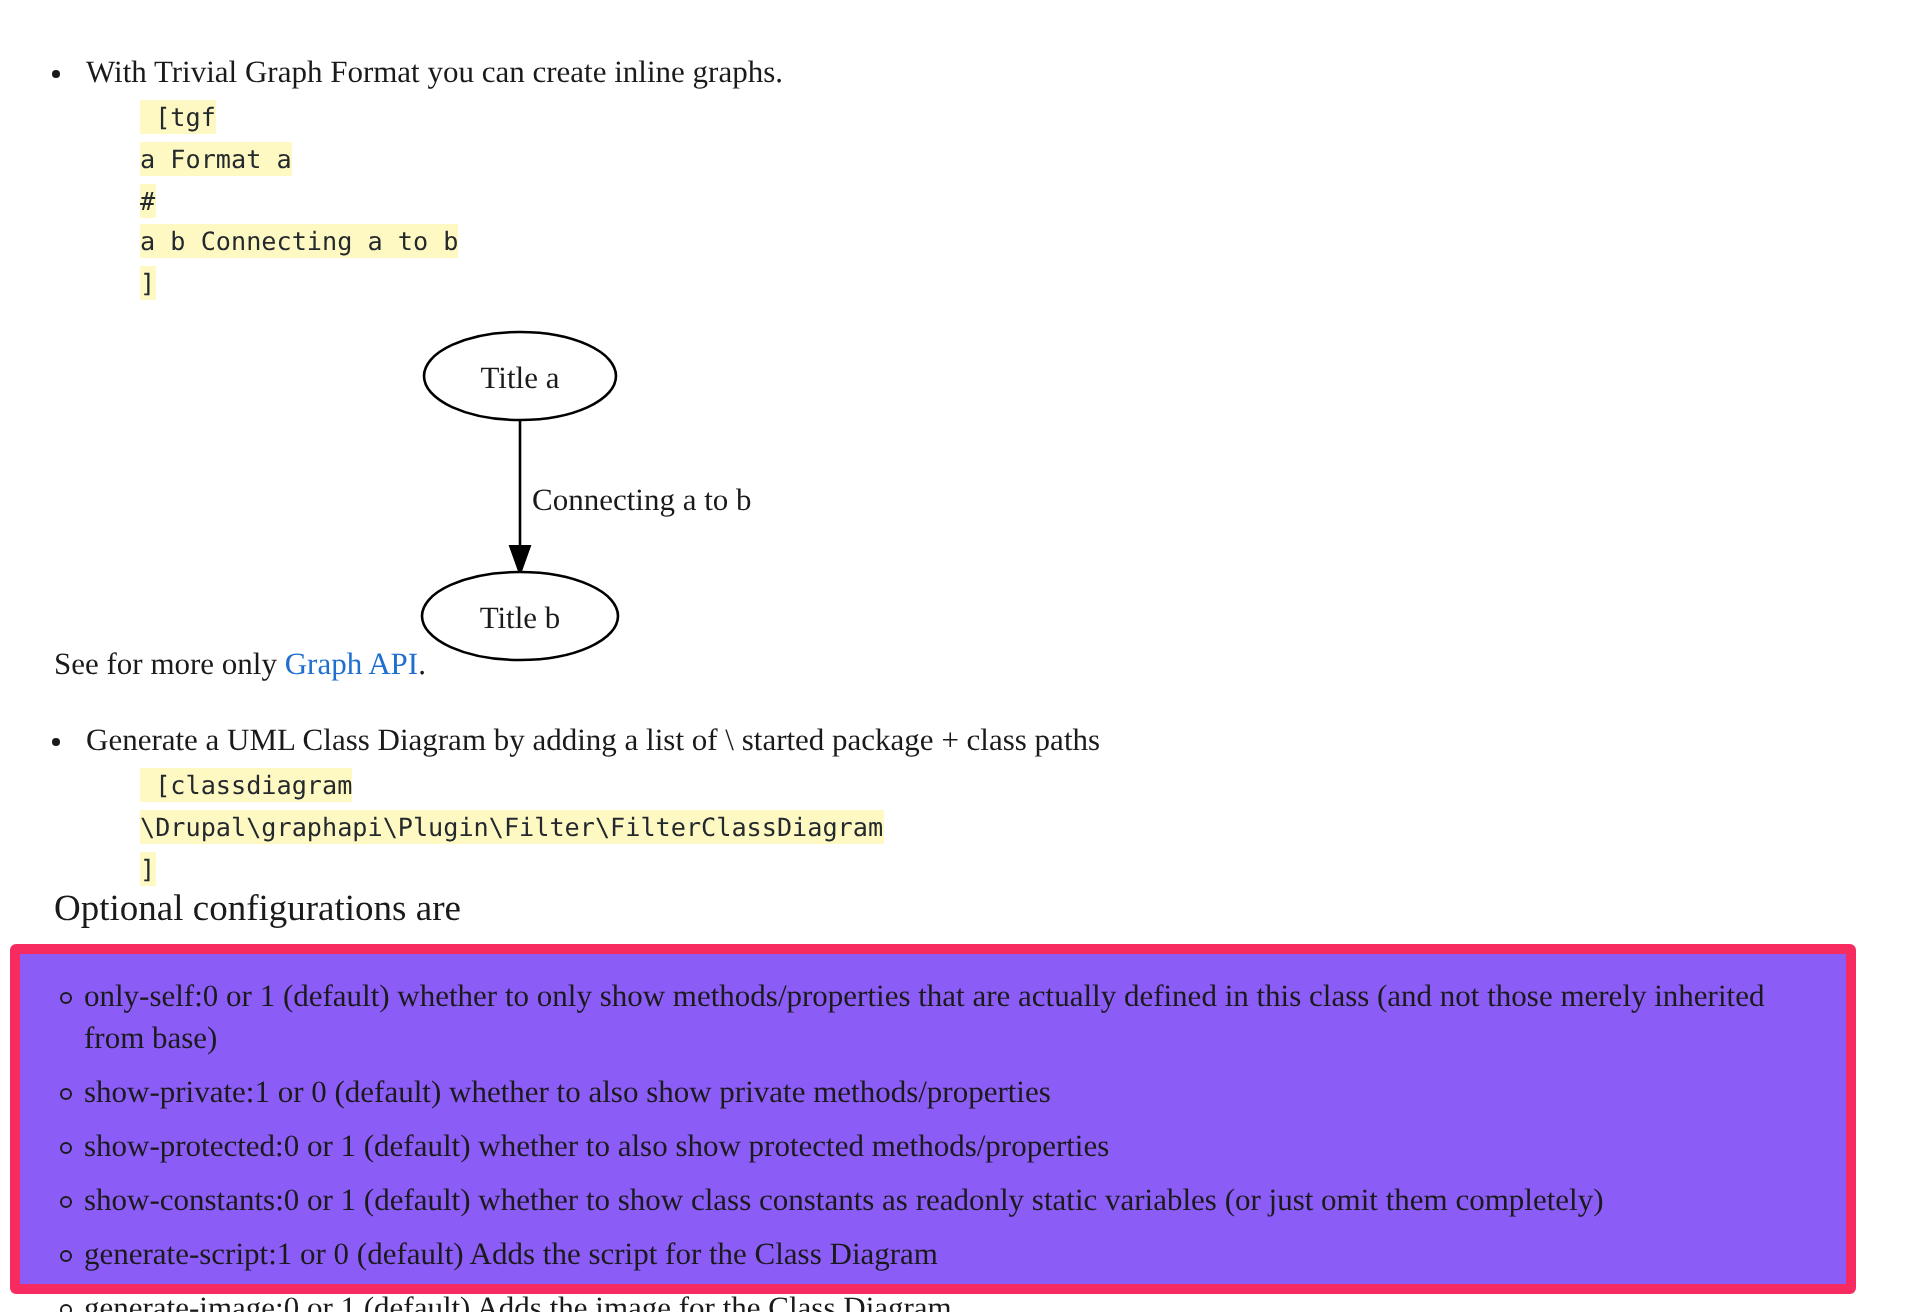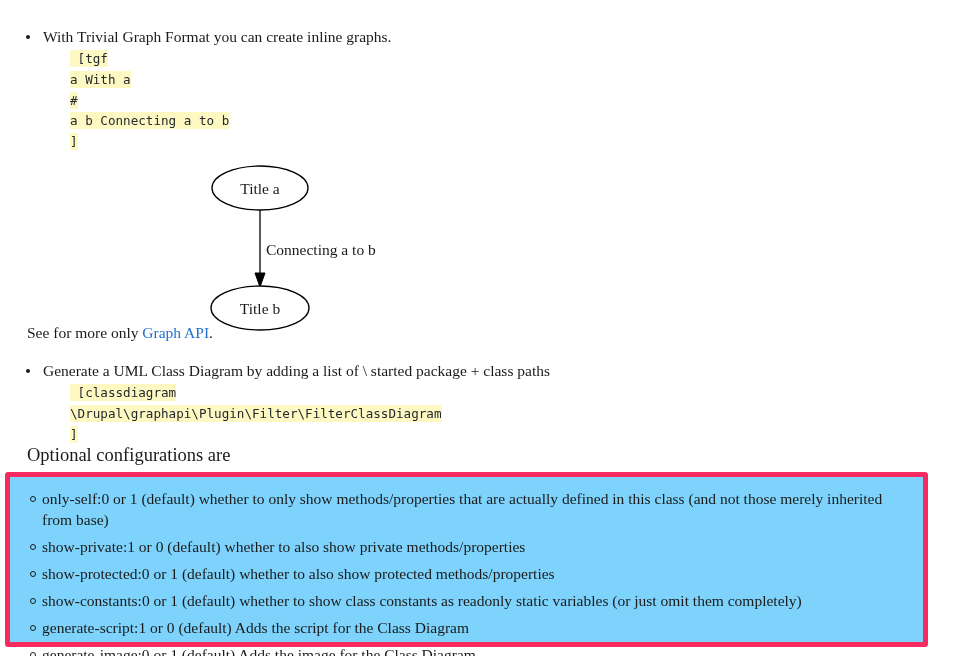--- a/index.html
+++ b/index.html
@@ -106,21 +106,21 @@
   
   .options-box {
     position: absolute;
     left: 5px;
     top: 472px;
     width: 923px;
     height: 175px;
     border: 5px solid #f72b60;
     border-radius: 3px;
     box-sizing: border-box;
-    background: #7dd3fc;
+    background: #8b5cf6;
   }
   ul.opt-list {
     list-style: none;
     margin: 0;
     padding: 11px 0 0 0;
   }
   ul.opt-list > li {
     position: relative;
     padding-left: 32px;
     padding-right: 8px;
@@ -143,21 +143,21 @@
 <body>
 
 <div class="page">
 
   <div class="block-1">
     <ul class="top-list">
       <li>
         <div class="li-text">With Trivial Graph Format you can create inline graphs.</div>
         <div class="code-block">
           <span class="cline"><span> [tgf</span></span>
-          <span class="cline"><span>a With a</span></span>
+          <span class="cline"><span>a Format a</span></span>
           <span class="cline"><span>#</span></span>
           <span class="cline"><span>a b Connecting a to b</span></span>
           <span class="cline"><span>]</span></span>
         </div>
       </li>
     </ul>
   </div>
 
   <div class="graph-figure">
     <svg width="230" height="190" viewBox="0 0 230 190" xmlns="http://www.w3.org/2000/svg">

